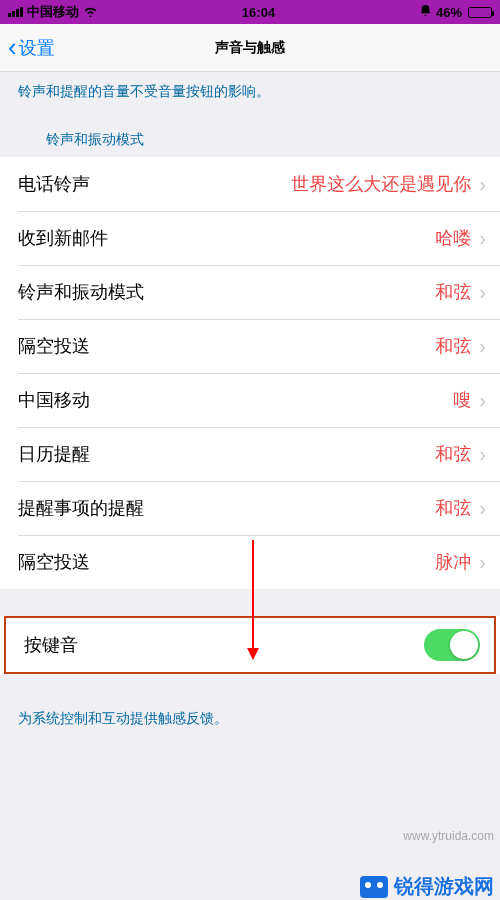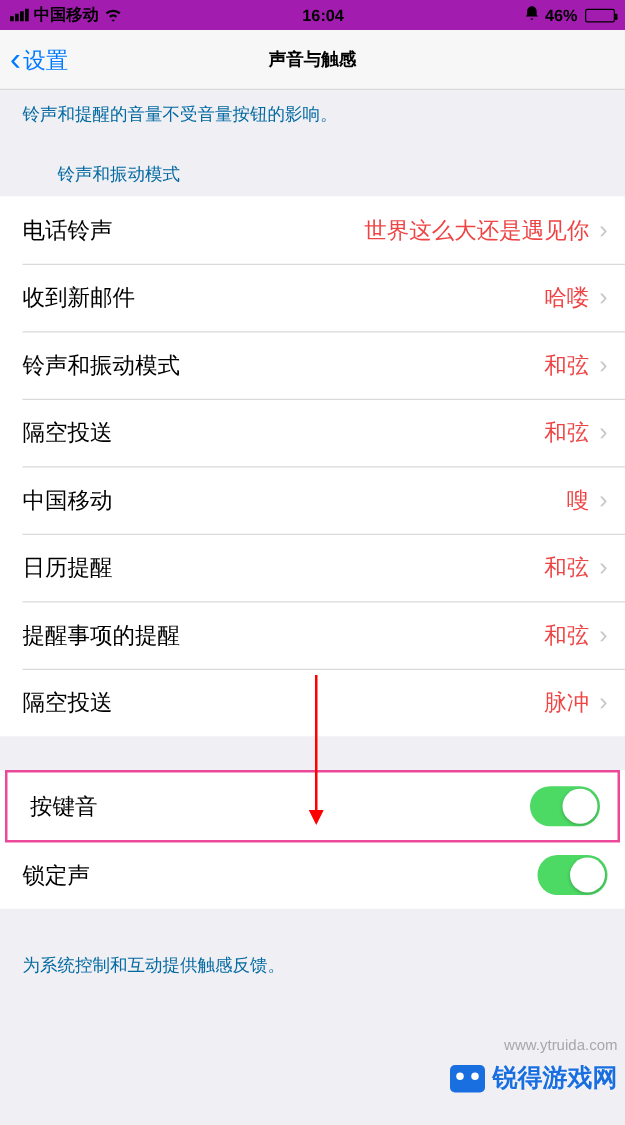--- a/index.html
+++ b/index.html
@@ -97,39 +97,39 @@
       position:absolute; top:2px; width:28px; height:28px;
       background:#fff; border-radius:50%;
       box-shadow:0 1px 3px rgba(0,0,0,0.25);
       transition:left .15s;
     }
     .toggle.on { background:#4cd964; }
     .toggle.on .knob { left:26px; }
     .toggle.off { background:#e5e5ea; }
     .toggle.off .knob { left:2px; }
     .highlight-box {
-      border: 2px solid #ec4899;
+      border: 2px solid #c2410c;
       margin: -1px 4px;
       position: relative;
       z-index: 2;
     }
     .arrow-overlay {
       position:absolute;
       left: 247px;
       top: 540px;
       pointer-events:none;
       z-index: 5;
     }
     .watermark1 {
       position:absolute; right:6px; bottom:57px;
       font-size:12px; color:rgba(120,120,120,.6);
       pointer-events:none;
     }
     .watermark2 {
-      position:absolute; right:6px; bottom:24px;
+      position:absolute; right:6px; bottom:0;
       display:flex; align-items:center; gap:6px;
       font-size:20px; color:#1a6fe0; font-weight:700;
       pointer-events:none;
       text-shadow: 0 0 2px #fff;
     }
     .wm-logo { width:28px; height:22px; background:#1a6fe0; border-radius:4px; position:relative;}
     .wm-logo::before, .wm-logo::after{
       content:""; position:absolute; width:6px; height:6px; background:#fff; border-radius:50%;
     }
     .wm-logo::before{ left:5px; top:6px;}
@@ -228,26 +228,20 @@
 
   <div class="cell-group">
     <div class="highlight-box">
       <div class="cell">
         <span class="cell-label">按键音</span>
         <div class="toggle on">
             <div class="knob"></div>
           </div>
       </div>
     </div>
-    <div class="cell">
-      <span class="cell-label">锁定声</span>
-      <div class="toggle on">
-          <div class="knob"></div>
-        </div>
-    </div>
   </div>
 
   <div style="height:28px"></div>
 
   <div class="section-footer">为系统控制和互动提供触感反馈。</div>
 
 </div>
 
 <svg class="arrow-overlay" width="12" height="120">
   <line x1="6" y1="0" x2="6" y2="110" stroke="#ff0000" stroke-width="2"></line>

